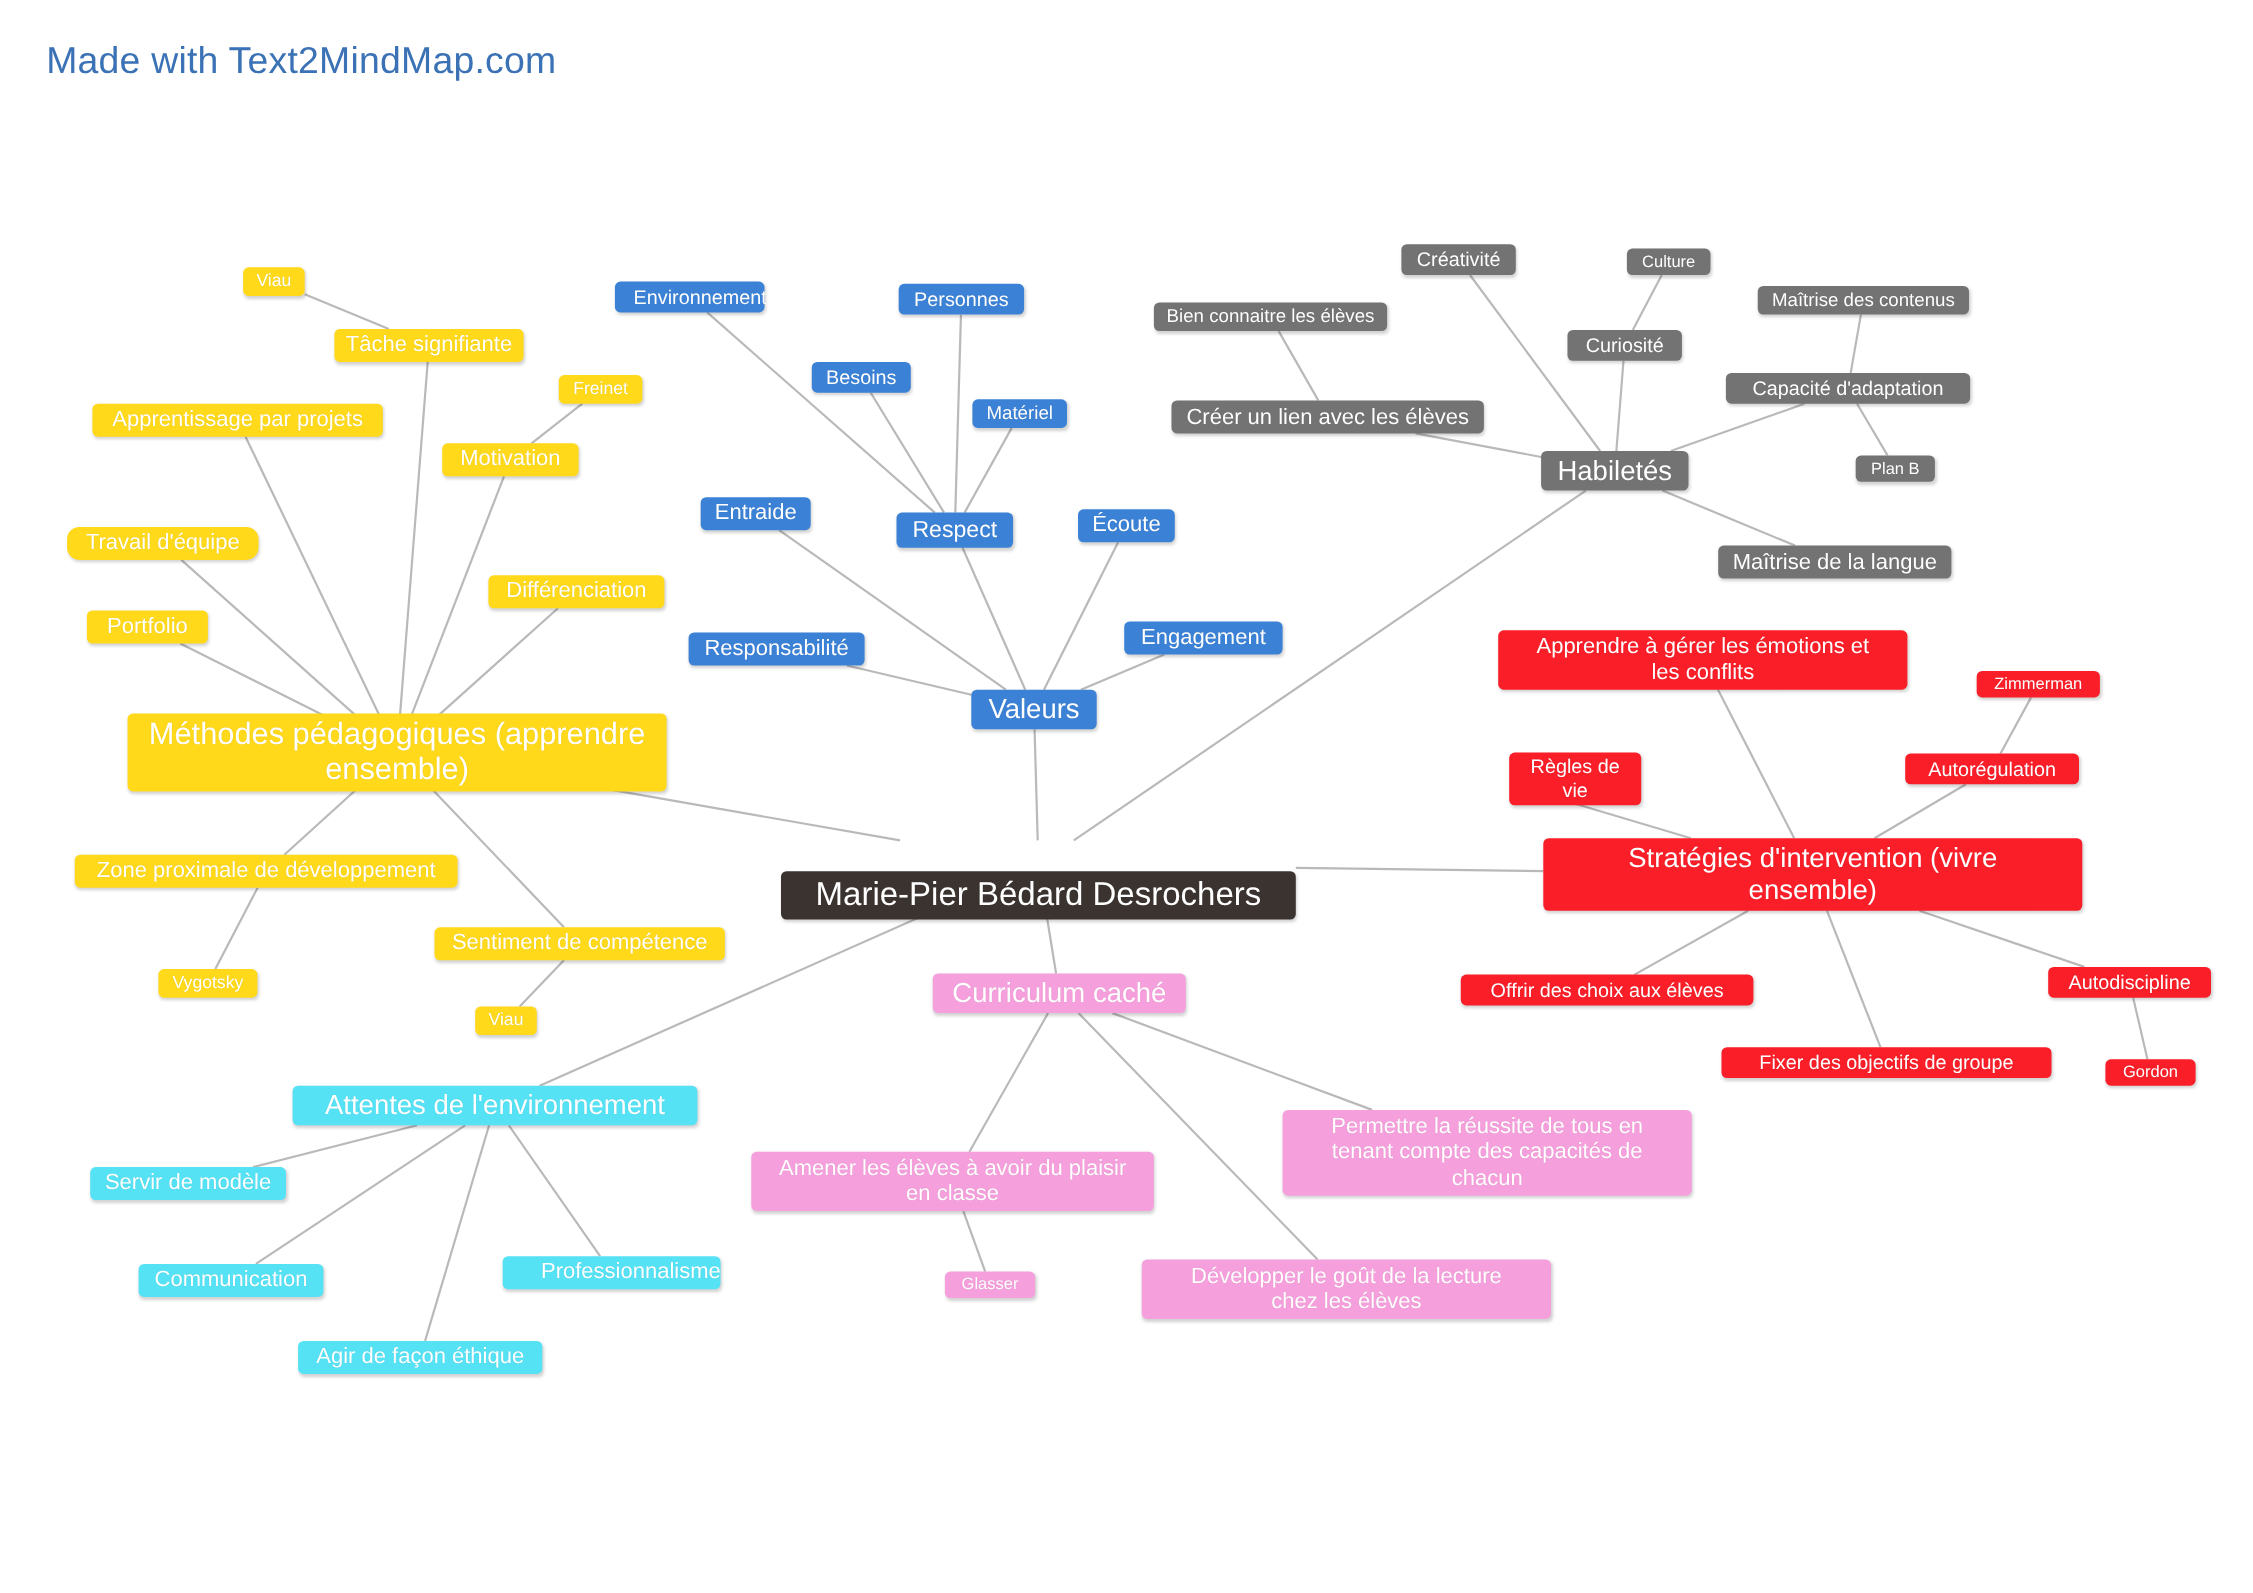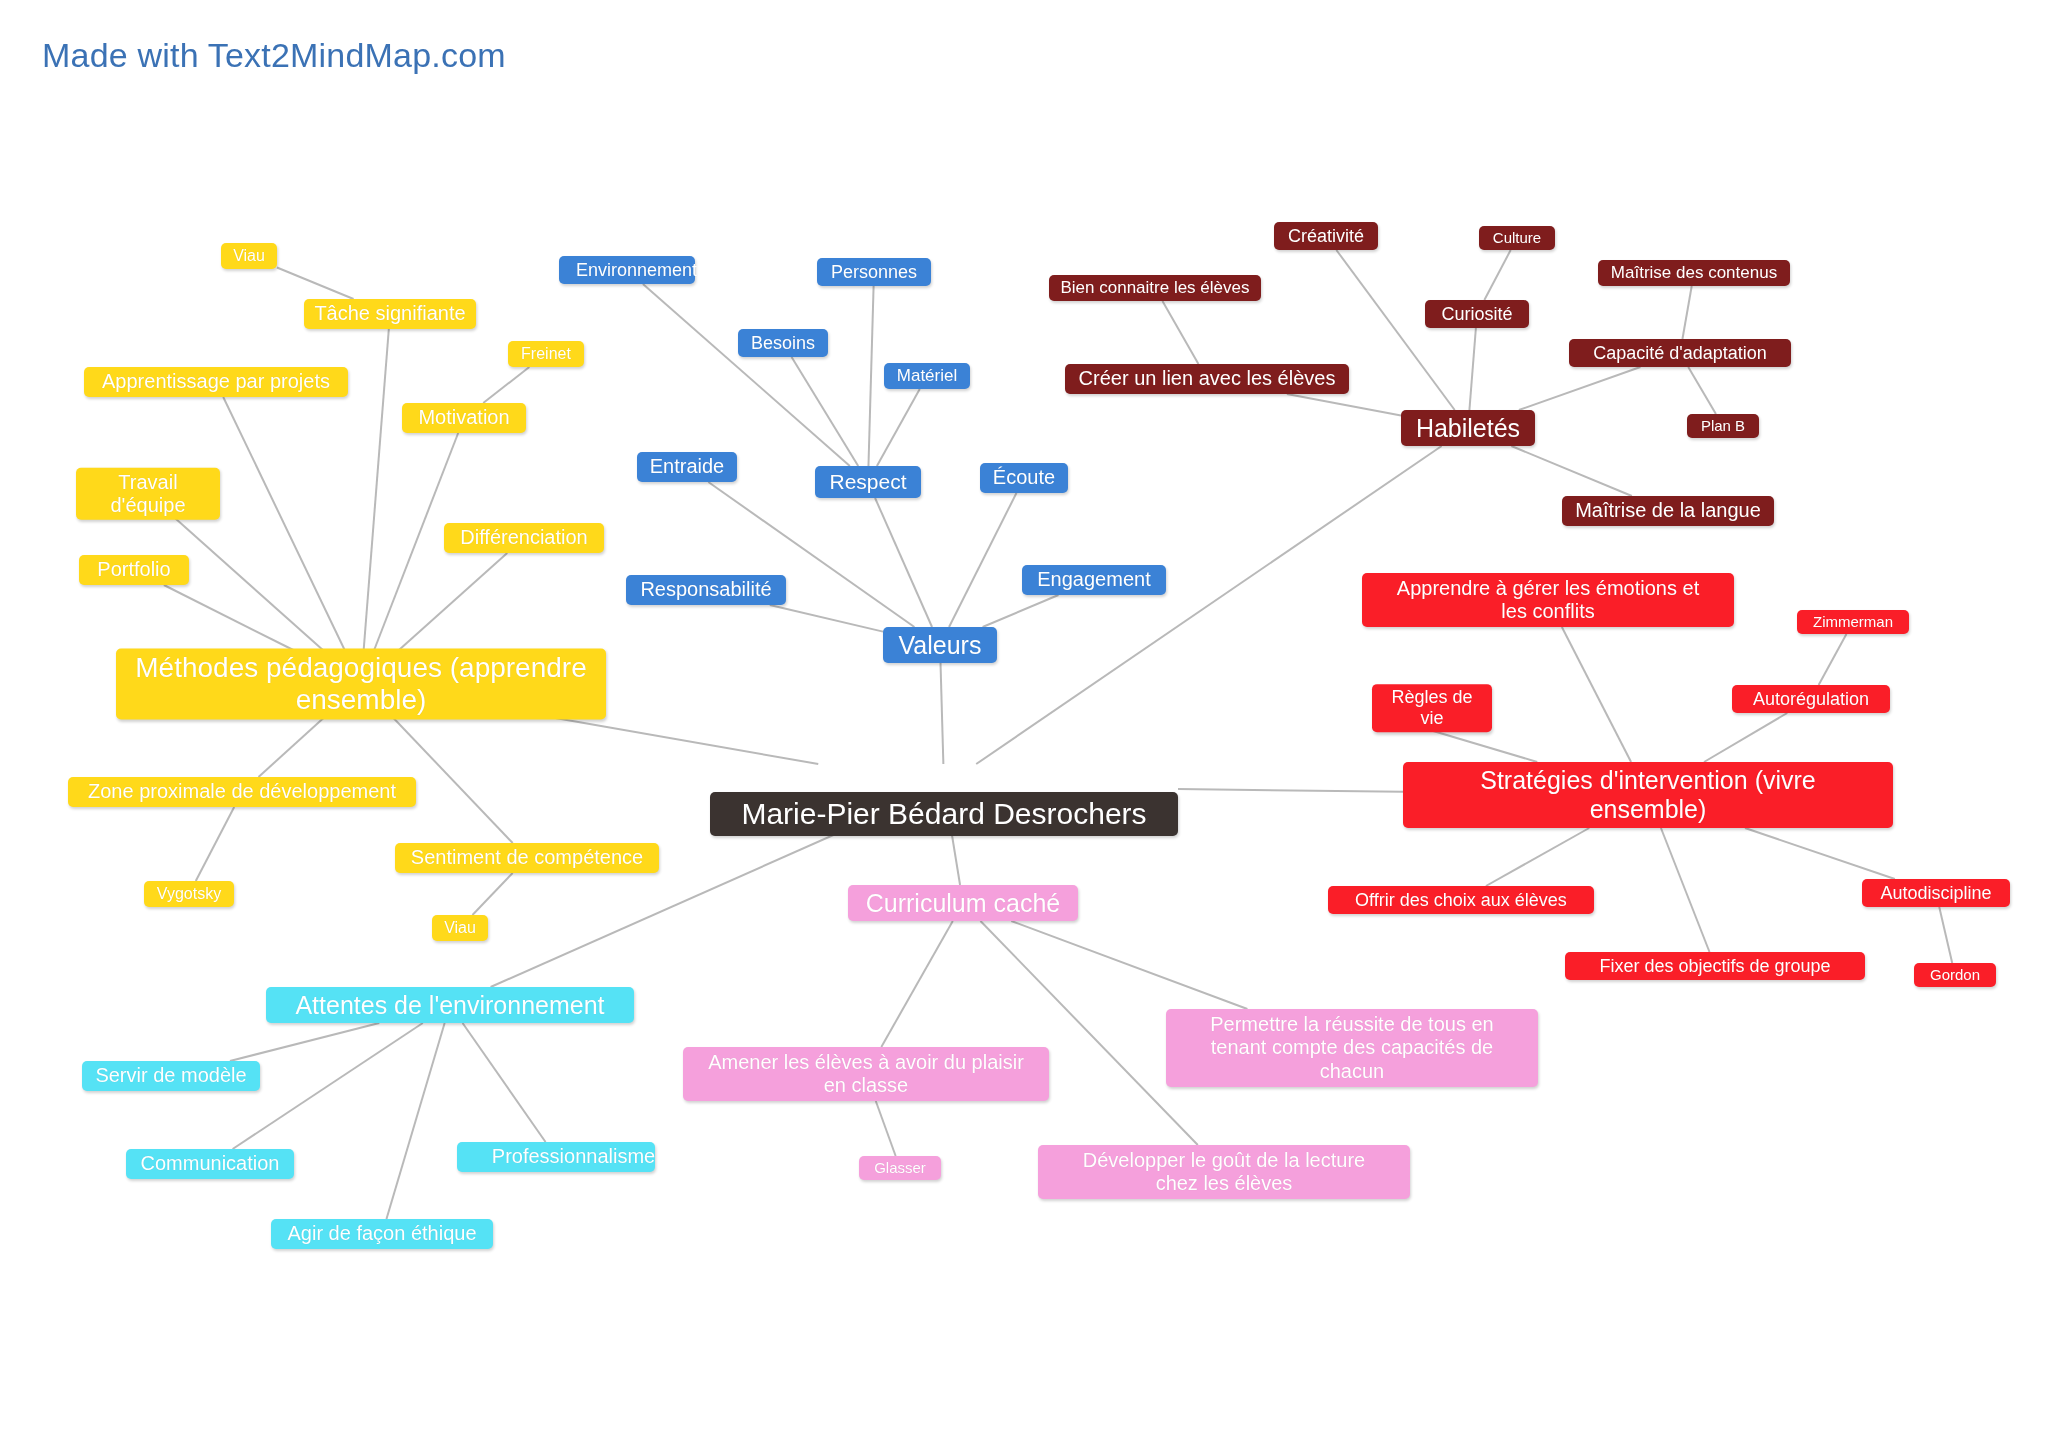--- a/index.html
+++ b/index.html
@@ -45,21 +45,21 @@
     align-items: center;
     justify-content: center;
     padding: 3px 9px;
     box-shadow: 1px 2px 3px rgba(0,0,0,0.18);
     transform: translate(-50%, -50%);
     text-shadow: 0 0 1px rgba(0,0,0,0.12);
   }
   .n-root   { background: #3b3330; }
   .n-yellow { background: #ffd91a; }
   .n-blue   { background: #3b82d6; }
-  .n-green  { background: #7f1d1d; }
+  .n-green  { background: #737373; align-items: flex-end; }
   .n-red    { background: #fa1e28; }
   .n-pink   { background: #f5a0dc; }
   .n-cyan   { background: #55e2f5; }
 </style>
 </head>
 <body>
 
 <div id="canvas">
   <svg id="edges">
       <line x1="818.2549019607843" y1="764" x2="549.6176470588235" y2="717" stroke="#b9b9b9" stroke-width="2"></line>
@@ -118,21 +118,21 @@
   <div id="watermark">Made with Text2MindMap.com</div>
   <div id="nodes">
       <div class="node n-root" style="left: 944px; top: 786px; width: 468px; min-height: 44px; font-size: 30px; margin-top: 28px;"><span>Marie-Pier Bédard Desrochers</span></div>
       <div class="node n-yellow" style="left: 361px; top: 684px; width: 490px; min-height: 66px; font-size: 28px;"><span>Méthodes pédagogiques (apprendre
 ensemble)</span></div>
       <div class="node n-yellow" style="left: 249px; top: 256px; width: 56px; min-height: 26px; font-size: 16px;"><span>Viau</span></div>
       <div class="node n-yellow" style="left: 390px; top: 314px; width: 172px; min-height: 30px; font-size: 20px;"><span>Tâche signifiante</span></div>
       <div class="node n-yellow" style="left: 216px; top: 382px; width: 264px; min-height: 30px; font-size: 20px;"><span>Apprentissage par projets</span></div>
       <div class="node n-yellow" style="left: 546px; top: 354px; width: 76px; min-height: 26px; font-size: 16px;"><span>Freinet</span></div>
       <div class="node n-yellow" style="left: 464px; top: 418px; width: 124px; min-height: 30px; font-size: 20px;"><span>Motivation</span></div>
-      <div class="node n-yellow" style="left: 148px; top: 494px; width: 144px; min-height: 30px; font-size: 20px;"><span>Travail d'équipe</span></div>
+      <div class="node n-yellow" style="left: 148px; top: 494px; width: 174px; min-height: 30px; font-size: 20px; border-radius: 11px;"><span>Travail d'équipe</span></div>
       <div class="node n-yellow" style="left: 524px; top: 538px; width: 160px; min-height: 30px; font-size: 20px;"><span>Différenciation</span></div>
       <div class="node n-yellow" style="left: 134px; top: 570px; width: 110px; min-height: 30px; font-size: 20px;"><span>Portfolio</span></div>
       <div class="node n-yellow" style="left: 242px; top: 792px; width: 348px; min-height: 30px; font-size: 20px;"><span>Zone proximale de développement</span></div>
       <div class="node n-yellow" style="left: 527px; top: 858px; width: 264px; min-height: 30px; font-size: 20px;"><span>Sentiment de compétence</span></div>
       <div class="node n-yellow" style="left: 189px; top: 894px; width: 90px; min-height: 26px; font-size: 16px;"><span>Vygotsky</span></div>
       <div class="node n-yellow" style="left: 460px; top: 928px; width: 56px; min-height: 26px; font-size: 16px;"><span>Viau</span></div>
       <div class="node n-blue" style="left: 940px; top: 645px; width: 114px; min-height: 36px; font-size: 25px;"><span>Valeurs</span></div>
       <div class="node n-blue" style="left: 627px; top: 270px; width: 136px; min-height: 28px; font-size: 18px; padding-left: 28px;"><span>Environnement</span></div>
       <div class="node n-blue" style="left: 874px; top: 272px; width: 114px; min-height: 28px; font-size: 18px;"><span>Personnes</span></div>
       <div class="node n-blue" style="left: 783px; top: 343px; width: 90px; min-height: 28px; font-size: 18px;"><span>Besoins</span></div>

